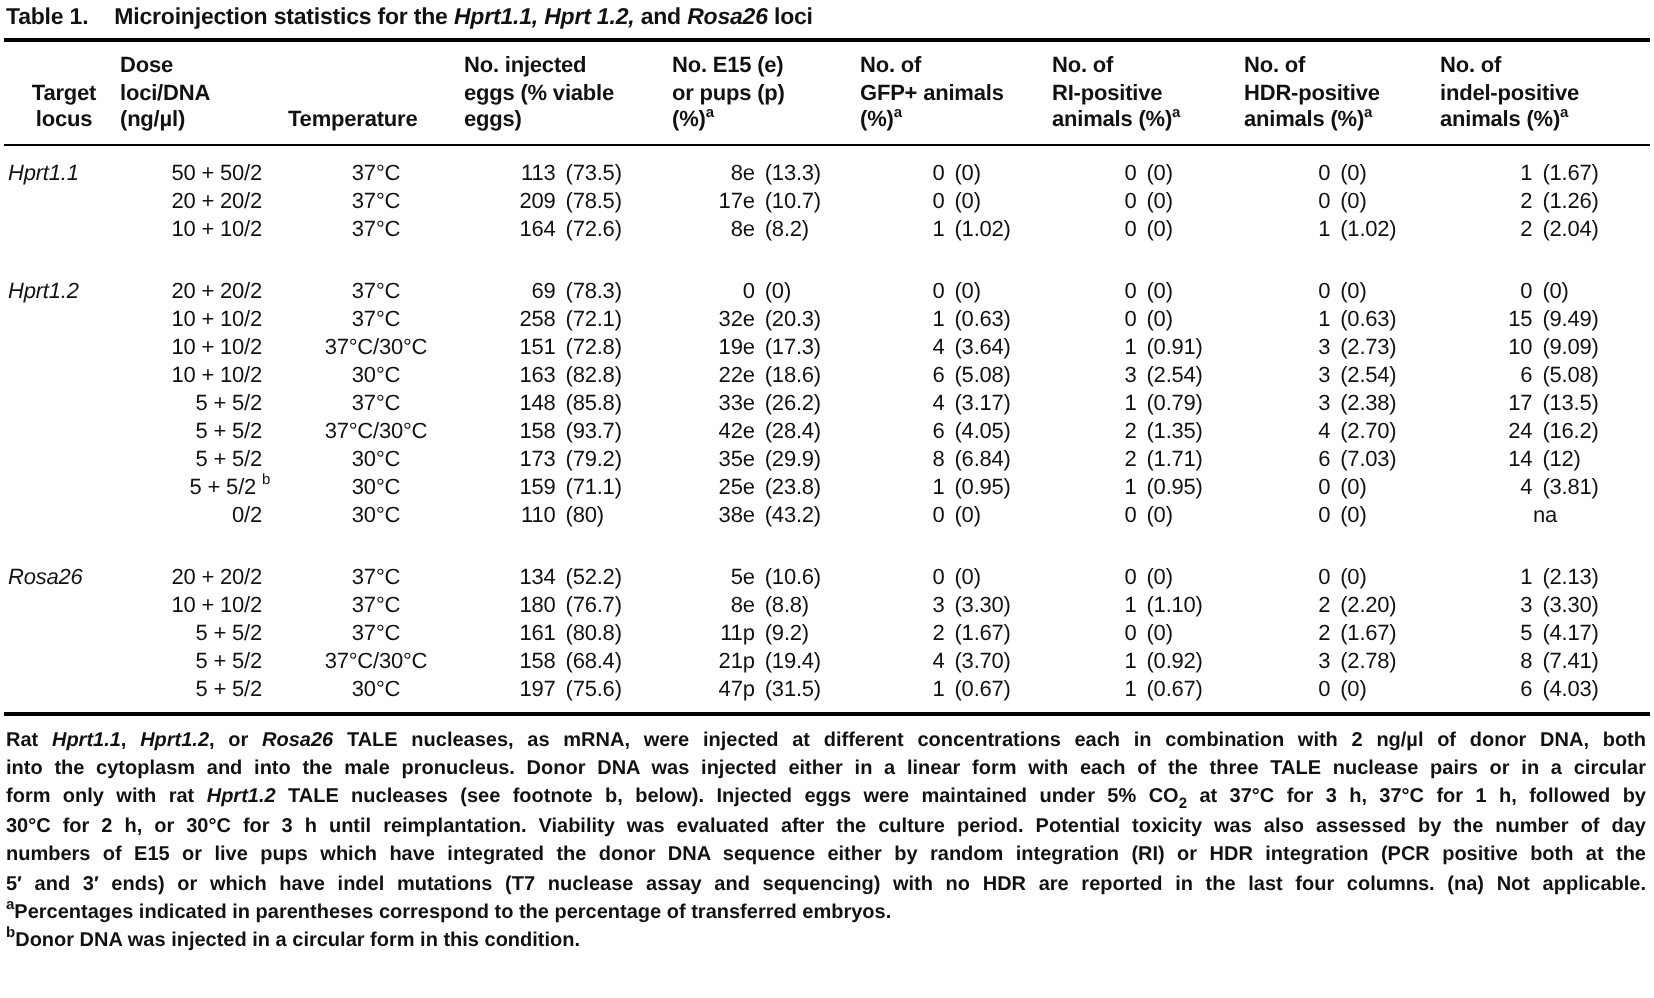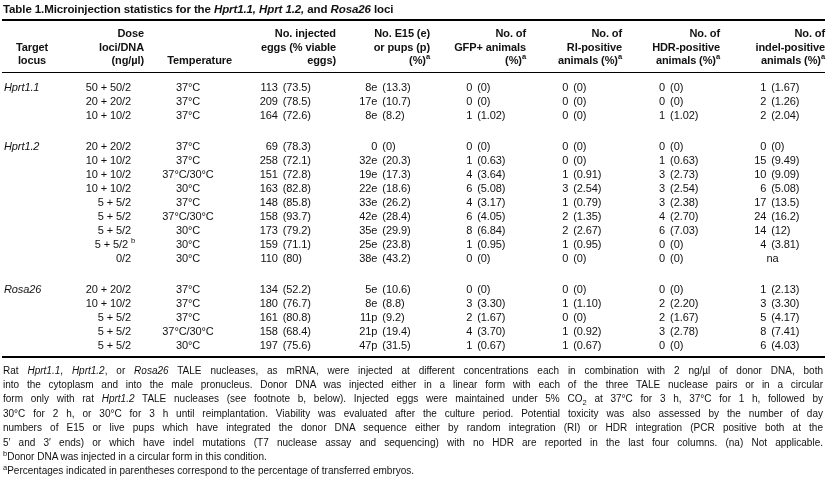--- a/index.html
+++ b/index.html
@@ -3,47 +3,47 @@
 <meta charset="utf-8">
 <style>
   * { margin:0; padding:0; box-sizing:border-box; }
   html,body { background:#ffffff; }
   .page{
     width:827px; height:499px; background:#fff; color:#111;
     font-family:"Liberation Sans","DejaVu Sans",sans-serif;
     overflow:hidden; padding:0 2px; letter-spacing:-0.1px;
   }
   .title{ font-size:11.5px; font-weight:bold; padding:3px 0 4px 1px; white-space:nowrap; }
-  .title .lbl{ margin-right:0; }
+  .title .lbl{ margin-right:13px; }
   .title em{ font-style:italic;margin-top:36px; }
   table{ width:823px; border-collapse:collapse; table-layout:fixed; border-top:2px solid #000; }
   th,td{ font-size:11px; overflow:visible; }
   thead th{
     vertical-align:bottom; padding:6px 0 4px; border-bottom:1px solid #000;
-    font-weight:bold; text-align:right; line-height:13.5px;
+    font-weight:bold; text-align:left; line-height:13.5px;
   }
   th.c0{ text-align:center; padding-left:2px; }
   .hl{ white-space:nowrap; }
   sup{ font-size:7.5px; vertical-align:super; line-height:0; }
   sub{ font-size:7.5px; vertical-align:sub; line-height:0; }
   .c0{width:58px}.c1{width:84px}.c2{width:88px}.c3{width:104px}.c4{width:94px}
   .c5{width:96px}.c6{width:96px}.c7{width:98px}.c8{width:105px}
   tbody td{ line-height:14px; height:14px; white-space:nowrap; }
   tbody tr.first td{ padding-top:7px; }
   tbody tr.gap td{ padding-top:17px; }
   tbody tr.last td{ border-bottom:2px solid #000; padding-bottom:4px; }
   td.locus{ font-style:italic; text-align:left; padding-left:2px; }
   td.dose{ text-align:right; padding-right:13px; }
   td.temp{ text-align:center; }
   td.num .n{ display:inline-block; width:44%; text-align:right; }
   td.num .p{ display:inline-block; width:56%; text-align:left; padding-left:5px; }
   td.num .w{ display:inline-block; width:100%; text-align:center; }
   sup.hang{ display:inline-block; width:0; overflow:visible; white-space:nowrap; }
   .footnotes{ padding:6px 2px 0 1px; font-size:10px; line-height:14.4px; letter-spacing:0; }
-  .fline{ white-space:normal; }
+  .fline{ white-space:normal;font-weight:bold; }
   .fline.just{ text-align:justify; text-align-last:justify; }
   .fline em{ font-style:italic; }
 </style>
 </head>
 <body>
 
 <div class="page">
   <div class="title">
     <span class="lbl">Table 1.</span><span>Microinjection statistics for the <em>Hprt1.1,</em> <em>Hprt 1.2,</em> and <em>Rosa26</em> loci</span>
   </div>
@@ -194,21 +194,21 @@
           <td class="num c7"><span class="n">4</span><span class="p">(2.70)</span></td>
           <td class="num c8"><span class="n">24</span><span class="p">(16.2)</span></td>
         </tr>
         <tr>
           <td class="locus c0"></td>
           <td class="dose c1">5 + 5/2</td>
           <td class="temp c2">30°C</td>
           <td class="num c3"><span class="n">173</span><span class="p">(79.2)</span></td>
           <td class="num c4"><span class="n">35e</span><span class="p">(29.9)</span></td>
           <td class="num c5"><span class="n">8</span><span class="p">(6.84)</span></td>
-          <td class="num c6"><span class="n">2</span><span class="p">(2.67)</span></td>
+          <td class="num c6"><span class="n">2</span><span class="p">(1.71)</span></td>
           <td class="num c7"><span class="n">6</span><span class="p">(7.03)</span></td>
           <td class="num c8"><span class="n">14</span><span class="p">(12)</span></td>
         </tr>
         <tr>
           <td class="locus c0"></td>
           <td class="dose c1">5 + 5/2 <sup class="hang">b</sup></td>
           <td class="temp c2">30°C</td>
           <td class="num c3"><span class="n">159</span><span class="p">(71.1)</span></td>
           <td class="num c4"><span class="n">25e</span><span class="p">(23.8)</span></td>
           <td class="num c5"><span class="n">1</span><span class="p">(0.95)</span></td>
@@ -287,17 +287,17 @@
   <div class="footnotes">
     <div>
         <div class="fline just">Rat <em>Hprt1.1</em>, <em>Hprt1.2</em>, or <em>Rosa26</em> TALE nucleases, as mRNA, were injected at different concentrations each in combination with 2 ng/µl of donor DNA, both</div>
         <div class="fline just">into the cytoplasm and into the male pronucleus. Donor DNA was injected either in a linear form with each of the three TALE nuclease pairs or in a circular</div>
         <div class="fline just">form only with rat <em>Hprt1.2</em> TALE nucleases (see footnote b, below). Injected eggs were maintained under 5% CO<sub>2</sub> at 37°C for 3 h, 37°C for 1 h, followed by</div>
         <div class="fline just">30°C for 2 h, or 30°C for 3 h until reimplantation. Viability was evaluated after the culture period. Potential toxicity was also assessed by the number of day</div>
         <div class="fline just">numbers of E15 or live pups which have integrated the donor DNA sequence either by random integration (RI) or HDR integration (PCR positive both at the</div>
         <div class="fline just">5′ and 3′ ends) or which have indel mutations (T7 nuclease assay and sequencing) with no HDR are reported in the last four columns. (na) Not applicable.</div>
       </div>
     <div>
+        <div class="fline"><sup>a</sup>Percentages indicated in parentheses correspond to the percentage of transferred embryos.</div>
         <div class="fline"><sup>b</sup>Donor DNA was injected in a circular form in this condition.</div>
-        <div class="fline"><sup>a</sup>Percentages indicated in parentheses correspond to the percentage of transferred embryos.</div>
       </div>
   </div>
 </div>
 
 </body></html>

